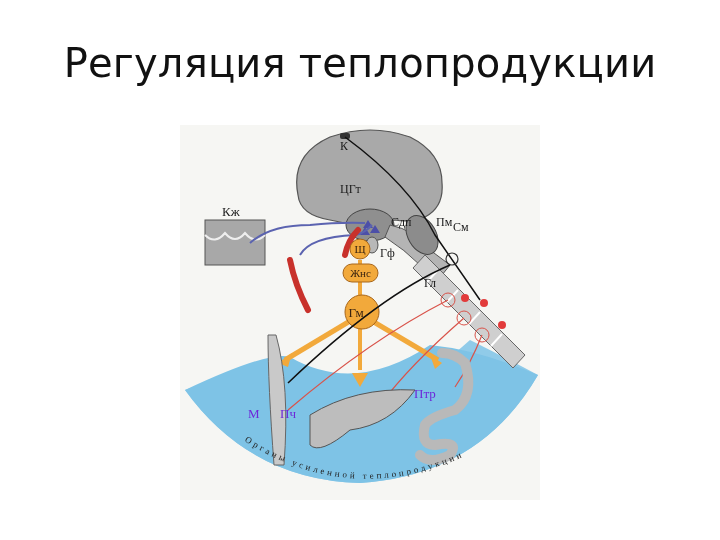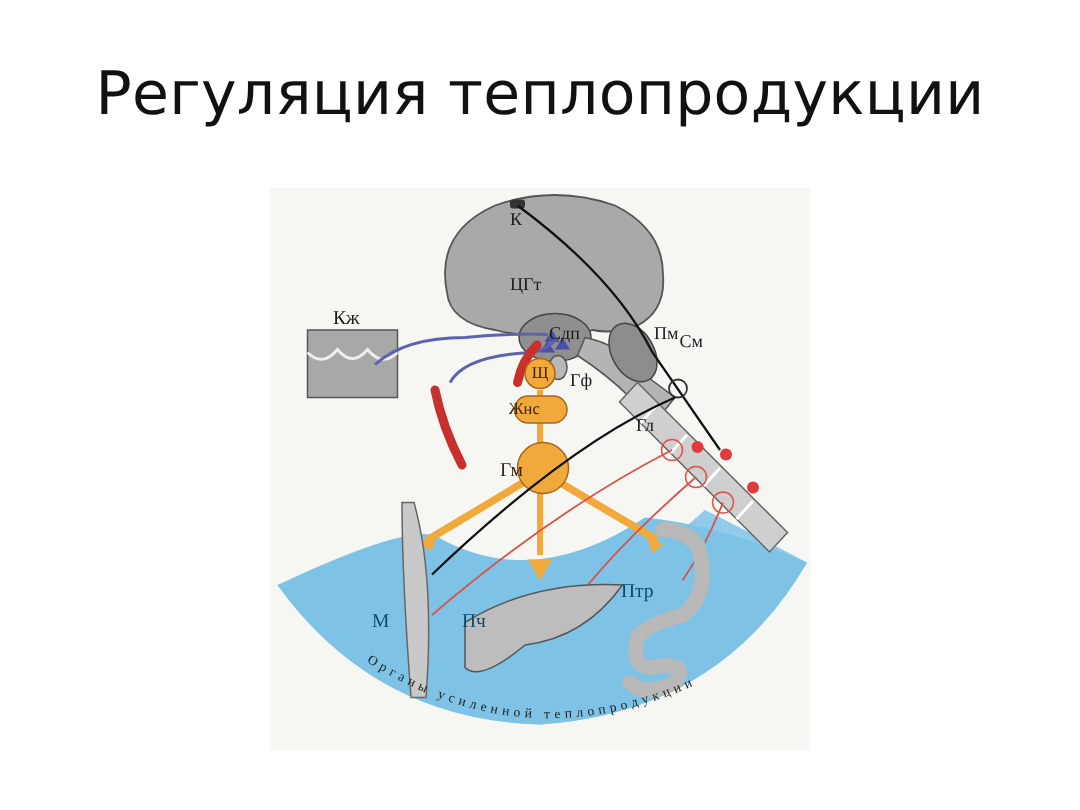--- a/index.html
+++ b/index.html
@@ -14,21 +14,21 @@
     }
     .figure {
       position: absolute; left: 180px; top: 125px; width: 360px; height: 375px;
       background: #f6f6f3;
     }
     .figure svg { position: absolute; left: 0; top: 0; }
     .lbl {
       position: absolute; font-family: "Liberation Serif", "DejaVu Serif", serif;
       color: #1b1b1b; font-size: 12px; line-height: 1;
     }
-    .lbl-blue { color: #0c4a6e; font-size: 13px; text-align: center; }
+    .lbl-blue { color: #6d28d9; font-size: 13px; text-align: center; }
     .gland {
       position: absolute; font-family: "Liberation Serif", "DejaVu Serif", serif;
       color: #3a2410; font-size: 11px; text-align: center; line-height: 1;
     }
   </style>
 </head>
 <body>
 
 <div class="slide-title">Регуляция теплопродукции</div>
 
@@ -103,27 +103,27 @@
     <defs>
       <path id="captionArc" d="M 55 310 Q 180 395 315 315"></path>
     </defs>
     <text font-family="Liberation Serif, DejaVu Serif, serif" font-size="9" letter-spacing="3" fill="#222">
       <textPath href="#captionArc" startOffset="4%">Органы усиленной теплопродукции</textPath>
     </text>
   </svg>
 
   <span class="lbl" style="left:160px;top:15px">К</span>
   <span class="lbl" style="left:160px;top:58px">ЦГт</span>
-  <span class="lbl" style="left:186px;top:91px">Сдп</span>
+  <span class="lbl" style="left:211px;top:91px">Сдп</span>
   <span class="lbl" style="left:256px;top:91px">Пм</span>
   <span class="lbl" style="left:200px;top:122px">Гф</span>
   <span class="lbl" style="left:273px;top:96px">См</span>
   <span class="lbl" style="left:244px;top:152px">Гл</span>
   <span class="lbl" style="left:42px;top:80px;font-size:13px;font-weight:normal">Кж</span>
 
   <span class="gland" style="left:170px;top:119px;width:20px">Щ</span>
-  <span class="gland" style="left:152px;top:143px;width:35px">Жнс</span>
-  <span class="gland" style="left:152px;top:181px;width:18px;font-size:13px">Гм</span>
+  <span class="gland" style="left:163px;top:143px;width:35px">Жнс</span>
+  <span class="gland" style="left:167px;top:181px;width:18px;font-size:13px">Гм</span>
 
   <span class="lbl lbl-blue" style="left:68px;top:282px">М</span>
-  <span class="lbl lbl-blue" style="left:128px;top:282px">Пч</span>
+  <span class="lbl lbl-blue" style="left:100px;top:282px">Пч</span>
   <span class="lbl lbl-blue" style="left:234px;top:262px">Птр</span>
 </div>
 
 </body></html>

